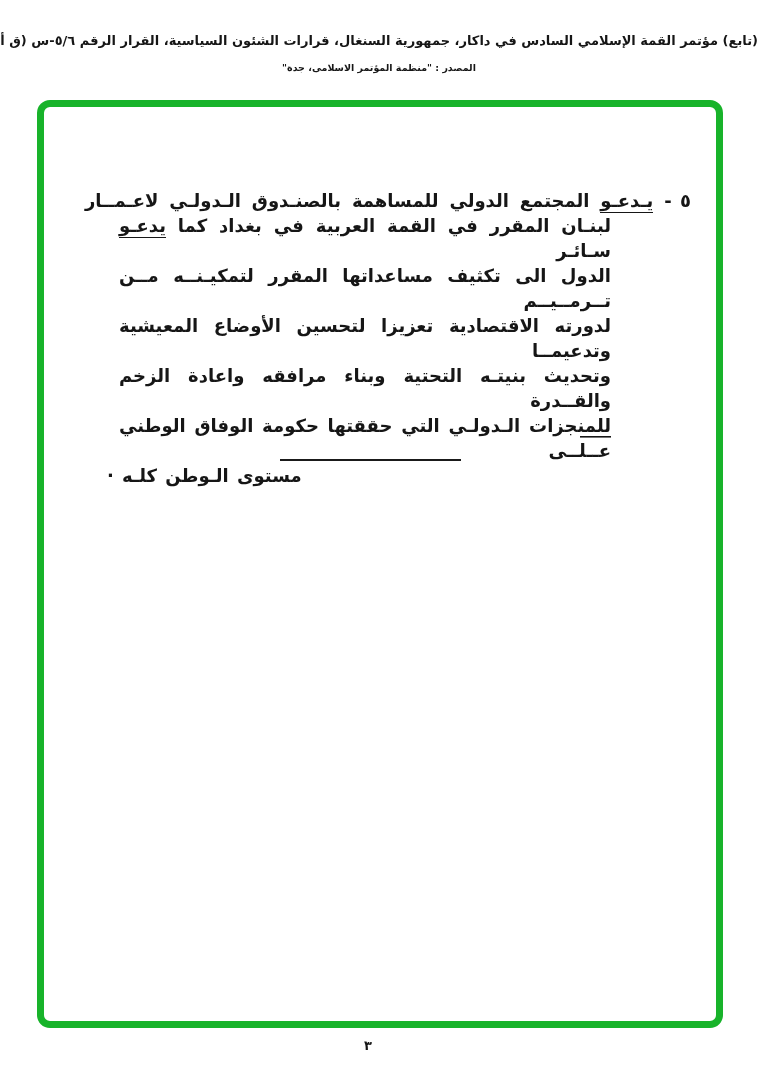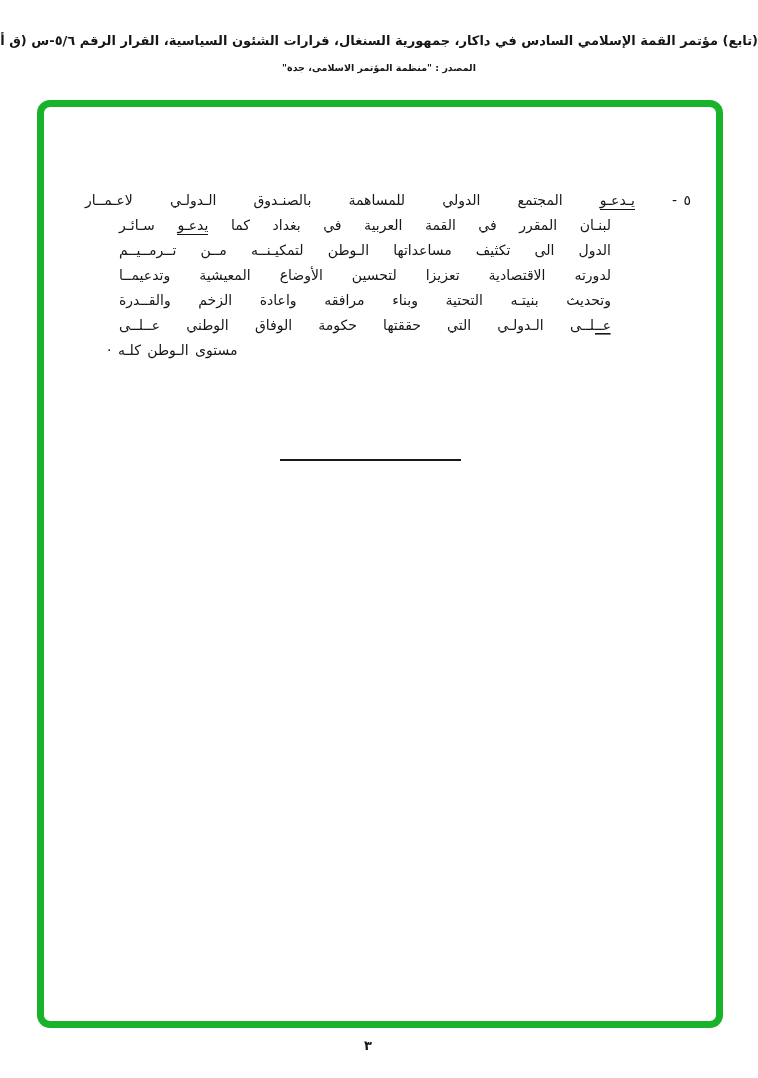--- a/index.html
+++ b/index.html
@@ -30,21 +30,21 @@
     width:686px;height:928px;
     border:7px solid #18b32a;
     border-radius:13px;
     box-sizing:border-box;
     background:transparent;
   }
   
   .para{
     position:absolute;left:85px;top:188px;width:606px;
     direction:rtl;
-    font-size:14px;font-weight:normal;
+    font-size:18px;font-weight:bold;
     line-height:25px;
     word-spacing:2px;
   }
   .jline{text-align:justify;text-align-last:justify;-moz-text-align-last:justify;}
   .indent{margin-right:80px;margin-left:34px;}
   .lastline{
     margin-right:80px;
     text-align:right;text-align-last:left;-moz-text-align-last:left;
     padding-left:22px;
   }
@@ -91,28 +91,28 @@
       <span class="u">يـدعـو</span>
       <span>المجتمع الدولي للمساهمة بالصنـدوق الـدولـي لاعـمــار</span>
     </div>
 
     <div class="jline indent">
       <span>لبنـان المقرر في القمة العربية في بغداد كما</span>
       <span class="u">يدعـو</span>
       <span>سـائـر</span>
     </div>
 
-    <div class="jline indent">الدول الى تكثيف مساعداتها الـوطن لتمكيـنــه مــن تــرمــيــم</div>
+    <div class="jline indent">الدول الى تكثيف مساعداتها المقرر لتمكيـنــه مــن تــرمــيــم</div>
 
     <div class="jline indent">لدورته الاقتصادية تعزيزا لتحسين الأوضاع المعيشية وتدعيمــا</div>
 
     <div class="jline indent">وتحديث بنيتـه التحتية وبناء مرافقه واعادة الزخم والقــدرة</div>
 
     <div class="jline indent">
-      <span class="u-part">عــلــى</span>
+      <span class="u-part">للمنجزات</span>
       <span>الـدولـي التي حققتها حكومة الوفاق الوطني عــلــى</span>
     </div>
 
     <div class="lastline">مستوى الـوطن كلـه ·</div>
   </div>
 
   <div class="midrule"></div>
 
   <div class="pagenum">٣</div>
 

